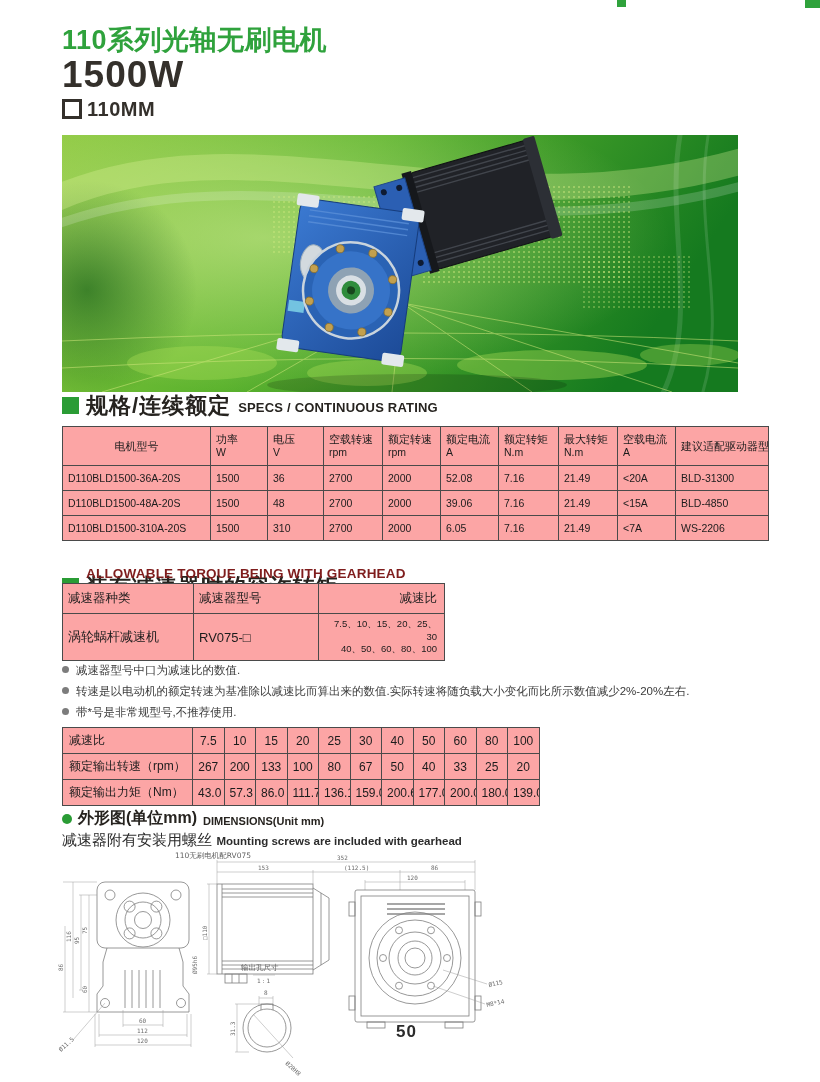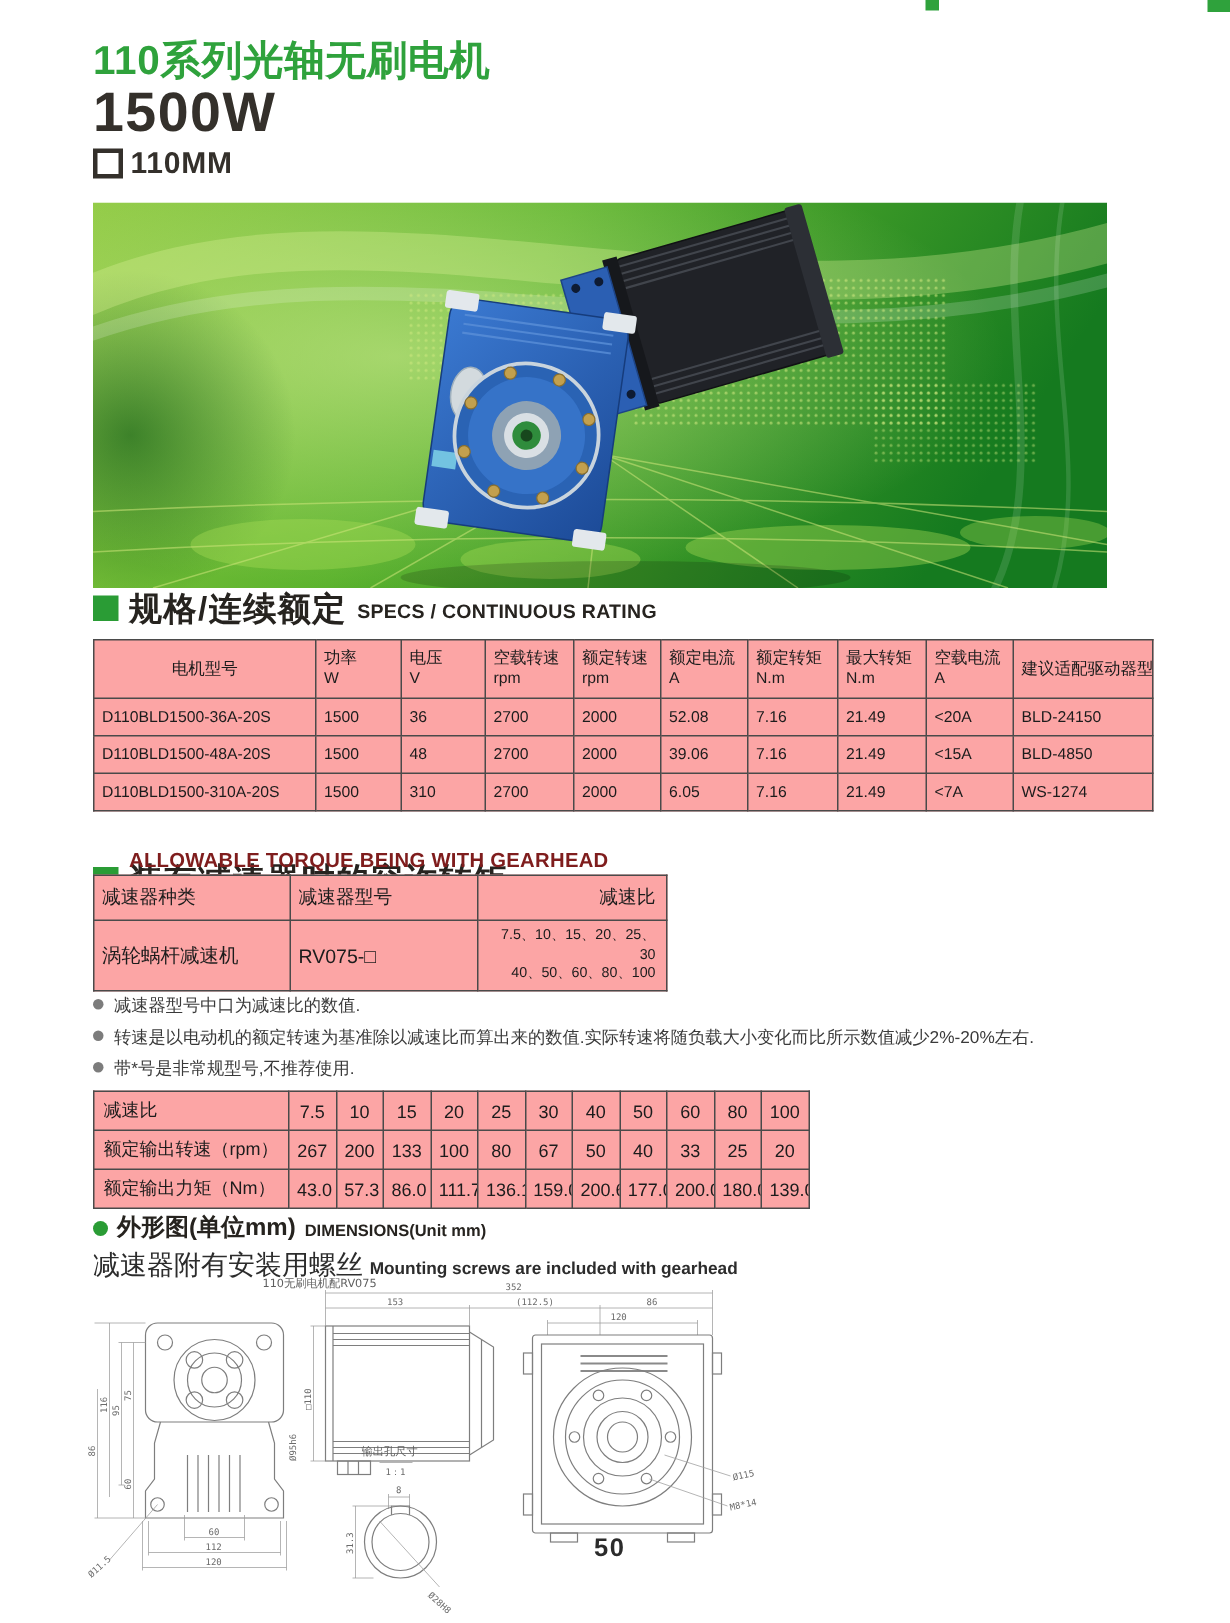--- a/index.html
+++ b/index.html
@@ -35,21 +35,21 @@
   .rt td{height:23px;font-size:12px;text-align:center;}
   .rt td.c0{text-align:left;padding-left:6px;}
   
   .note{display:flex;align-items:flex-start;gap:7px;margin-bottom:6px;font-size:11.5px;color:#3a3a3a;}
   .ndot{flex:0 0 auto;width:7px;height:7px;border-radius:50%;background:#7c7c7c;margin-top:3px;}
   
   .dim-h1{display:flex;align-items:flex-end;gap:6px;}
   .gdot{width:10px;height:10px;border-radius:50%;background:#2a9c35;margin-bottom:5px;}
   .dim-cn{font-size:16px;font-weight:800;color:#26231f;}
   .dim-en{font-size:11px;font-weight:700;color:#26231f;margin-bottom:2px;}
-  .dim-n-cn{font-size:18px;color:#2c2c2c;font-weight:500;}
+  .dim-n-cn{font-size:15px;color:#2c2c2c;font-weight:500;}
   .dim-n-en{font-size:11.5px;color:#2c2c2c;font-weight:600;}
   .pageno{font-size:17px;font-weight:700;color:#2b2b2b;letter-spacing:1px;}
   
   .dt{font-family:"DejaVu Sans Mono","Liberation Mono",monospace;font-size:6px;fill:#6b6b6b;}
   .dtc{font-family:"DejaVu Sans","Liberation Sans",sans-serif;font-size:7.5px;fill:#5f5f5f;}
   .dl{stroke:#7e7e7e;stroke-width:0.8;fill:none;}
   .dim{stroke:#9c9c9c;stroke-width:0.5;fill:none;}
 </style>
 </head>
 <body>
@@ -234,21 +234,21 @@
         <tr>
           <td class="c0">D110BLD1500-36A-20S</td>
           <td>1500</td>
           <td>36</td>
           <td>2700</td>
           <td>2000</td>
           <td>52.08</td>
           <td>7.16</td>
           <td>21.49</td>
           <td>&lt;20A</td>
-          <td>BLD-24150</td>
+          <td>BLD-31300</td>
         </tr>
         <tr>
           <td class="c0">D110BLD1500-48A-20S</td>
           <td>1500</td>
           <td>48</td>
           <td>2700</td>
           <td>2000</td>
           <td>39.06</td>
           <td>7.16</td>
           <td>21.49</td>
@@ -258,21 +258,21 @@
         <tr>
           <td class="c0">D110BLD1500-310A-20S</td>
           <td>1500</td>
           <td>310</td>
           <td>2700</td>
           <td>2000</td>
           <td>6.05</td>
           <td>7.16</td>
           <td>21.49</td>
           <td>&lt;7A</td>
-          <td>WS-1274</td>
+          <td>WS-2206</td>
         </tr>
       </tbody>
   </table>
 
   <div class="abs sec-row" style="left:62px;top:539px;margin-top:36px;">
     <span class="greensq"></span>
     <span class="sec-cn">装有减速器时的容许转矩</span>
   </div>
   <div class="abs sec-en2" style="left:86px;top:566px;">ALLOWABLE TORQUE BEING WITH GEARHEAD</div>
 

